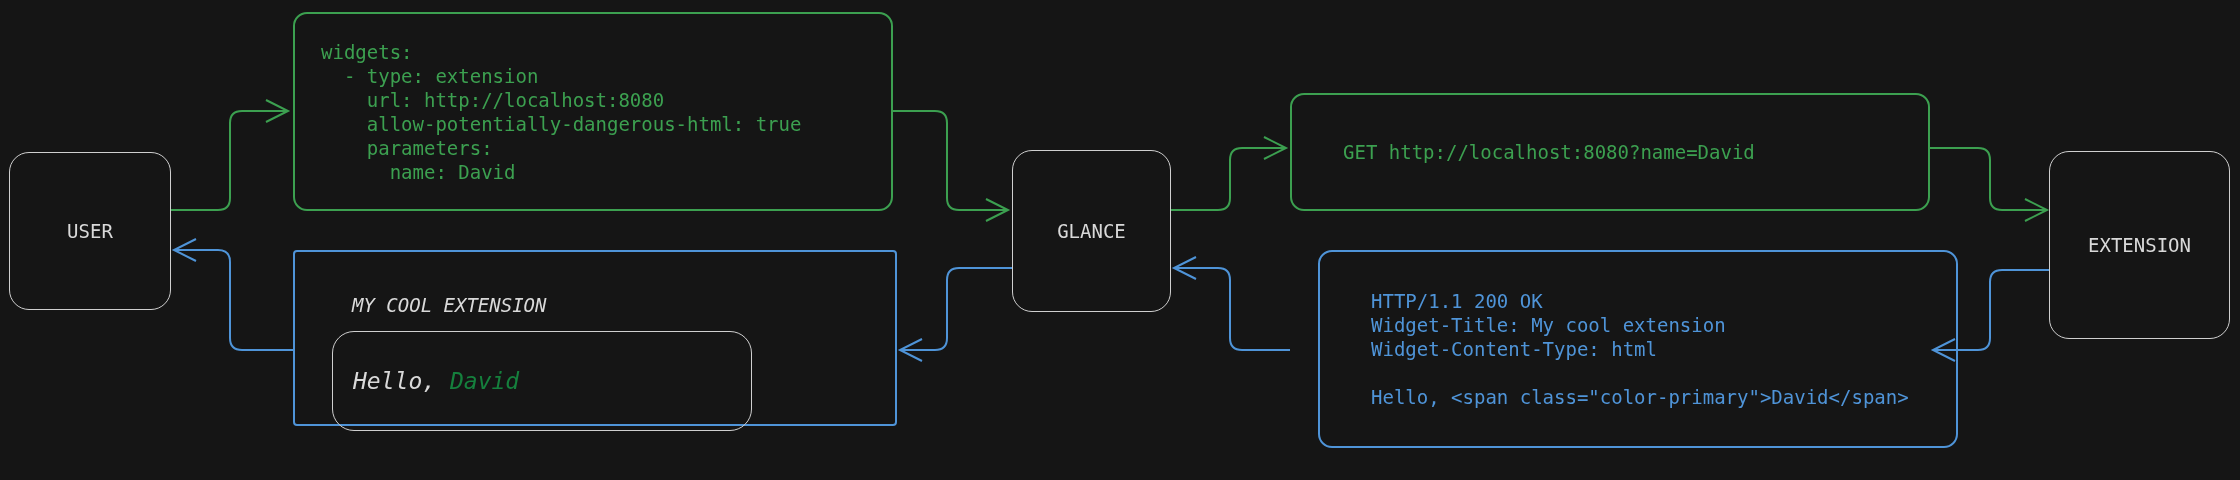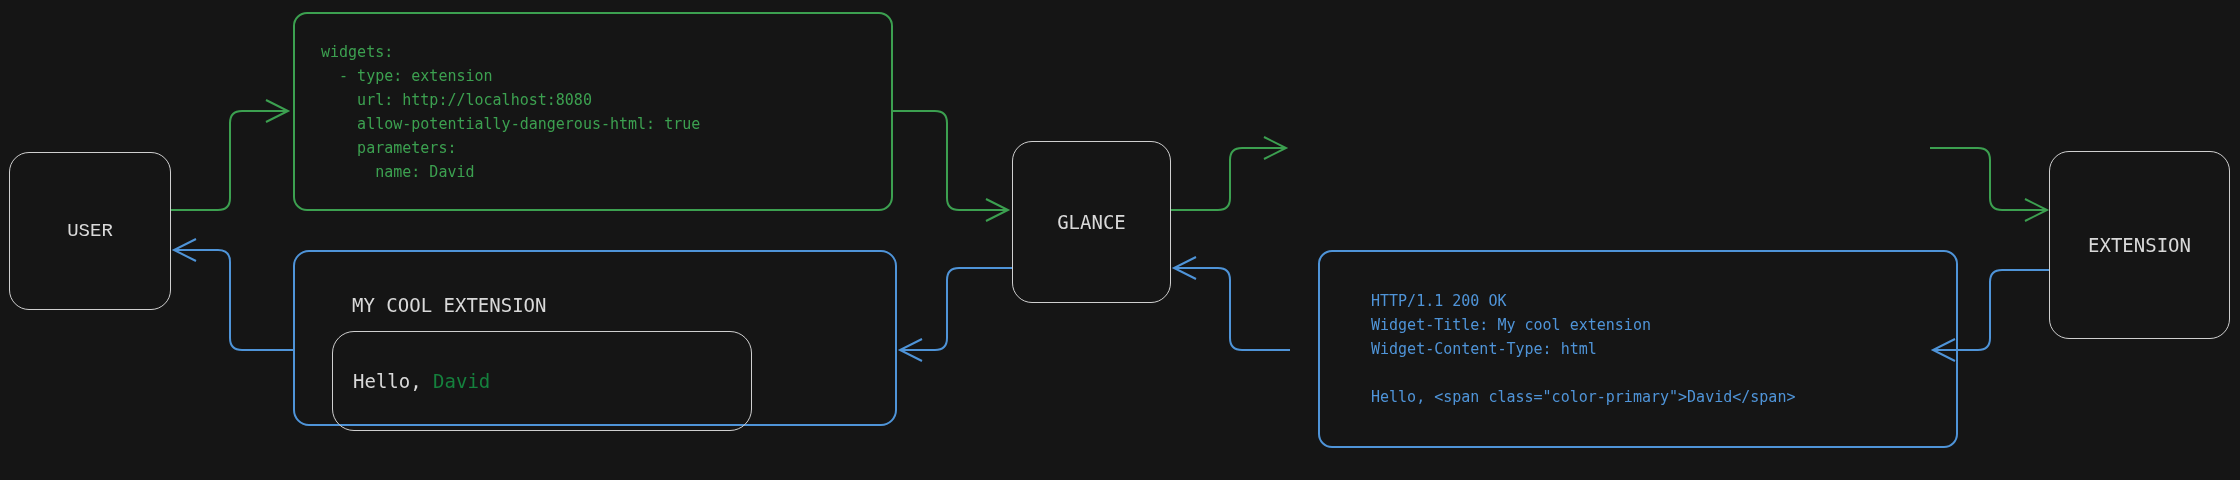--- a/index.html
+++ b/index.html
@@ -31,67 +31,68 @@
     position: absolute;
     border: 1.5px solid #cfcfcf;
     border-radius: 20px;
     display: flex;
     align-items: center;
     justify-content: center;
     font-size: 19px;
     color: #d9d9d9;
     background: transparent;
   }
-  .node-user      { left: 9px;    top: 152px; width: 162px; height: 158px; font-family: Liberation Mono, monospace; }
-  .node-glance    { left: 1012px; top: 141px; width: 159px; height: 162px; }
+  .node-user      { left: 9px;    top: 152px; width: 162px; height: 158px; }
+  .node-glance    { left: 1012px; top: 150px; width: 159px; height: 162px; }
   .node-extension { left: 2049px; top: 151px; width: 181px; height: 188px; }
   
   .code-box {
     position: absolute;
     border: 2px solid currentColor;
     border-radius: 14px;
     display: flex;
     flex-direction: column;
     justify-content: center;
     background: transparent;
   }
   .code-box pre {
     margin: 0;
     font-family: inherit;
-    font-size: 15px;
+    font-size: 19px;
     line-height: 24px;
   }
   .config-box   { left: 293px;  top: 12px;  width: 600px; height: 199px; padding-left: 26px; }
   .request-box  { left: 1290px; top: 93px;  width: 640px; height: 118px; padding-left: 51px; }
   .response-box { left: 1290px; top: 250px; width: 640px; height: 198px; padding-left: 51px; }
   
   .widget-box {
     position: absolute;
     left: 293px; top: 250px; width: 604px; height: 176px;
     border: 2px solid #4f94d8;
-    border-radius: 16px;
+    border-radius: 4px;
     background: transparent;
+    font-style: italic;
   }
   .widget-title {
     position: absolute;
     left: 57px; top: 41px;
     font-size: 19px;
     line-height: 24px;
     color: #d9d9d9;
     white-space: pre;
   }
   .widget-inner {
     position: absolute;
     left: 37px; top: 79px; width: 420px; height: 100px;
     border: 1.5px solid #cfcfcf;
     border-radius: 22px;
     display: flex;
     align-items: center;
     padding-left: 20px;
-    font-size: 19px;
+    font-size: 23px;
     color: #d9d9d9;
     white-space: pre;
   }
 </style>
 </head>
 <body>
 
 <div class="canvas" style="background-color: rgb(21, 21, 21);">
 
   <svg class="connectors" viewBox="0 0 2240 480" aria-hidden="true">
@@ -143,20 +144,23 @@
 
   <div class="code-box config-box" style="color: rgb(60, 160, 80);">
     <pre>widgets:
   - type: extension
     url: http://localhost:8080
     allow-potentially-dangerous-html: true
     parameters:
       name: David</pre>
   </div>
 
+  <div class="code-box request-box" style="color: rgb(60, 160, 80);">
+    <pre>GET http://localhost:8080?name=David</pre>
+  </div>
 
   <div class="code-box response-box" style="color: rgb(79, 148, 216); margin-left: 28px;">
     <pre>HTTP/1.1 200 OK
 Widget-Title: My cool extension
 Widget-Content-Type: html
 
 Hello, &lt;span class="color-primary"&gt;David&lt;/span&gt;</pre>
   </div>
 
   <div class="widget-box" style="border-color: rgb(79, 148, 216);">

